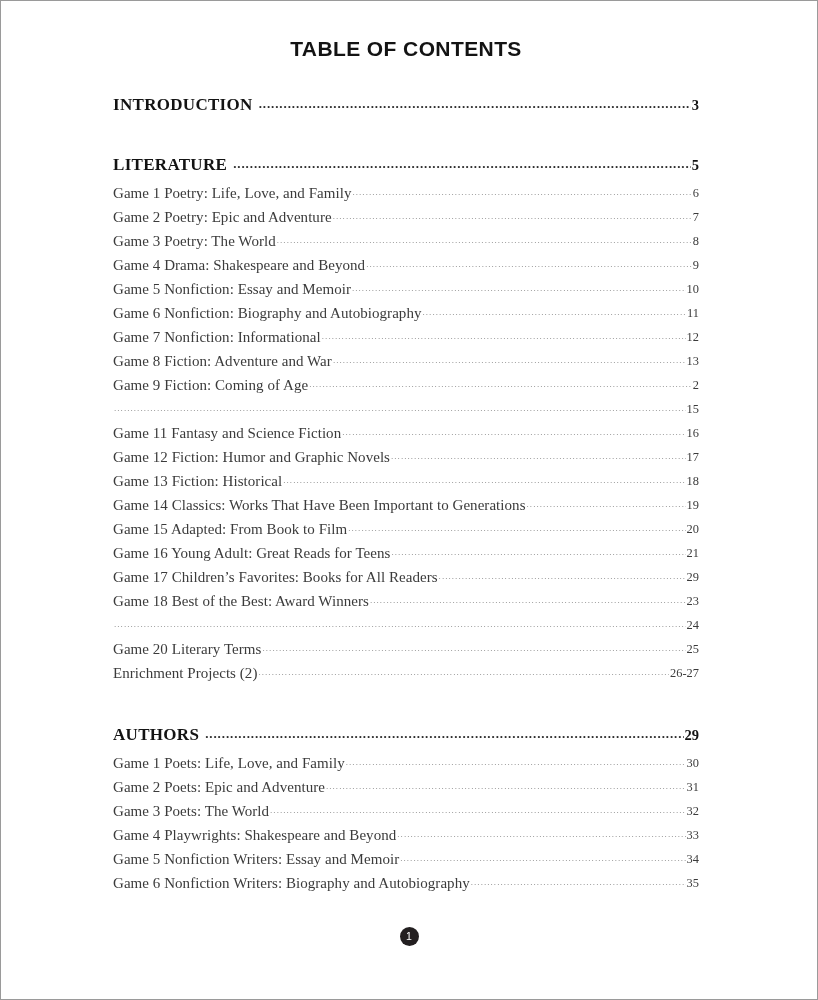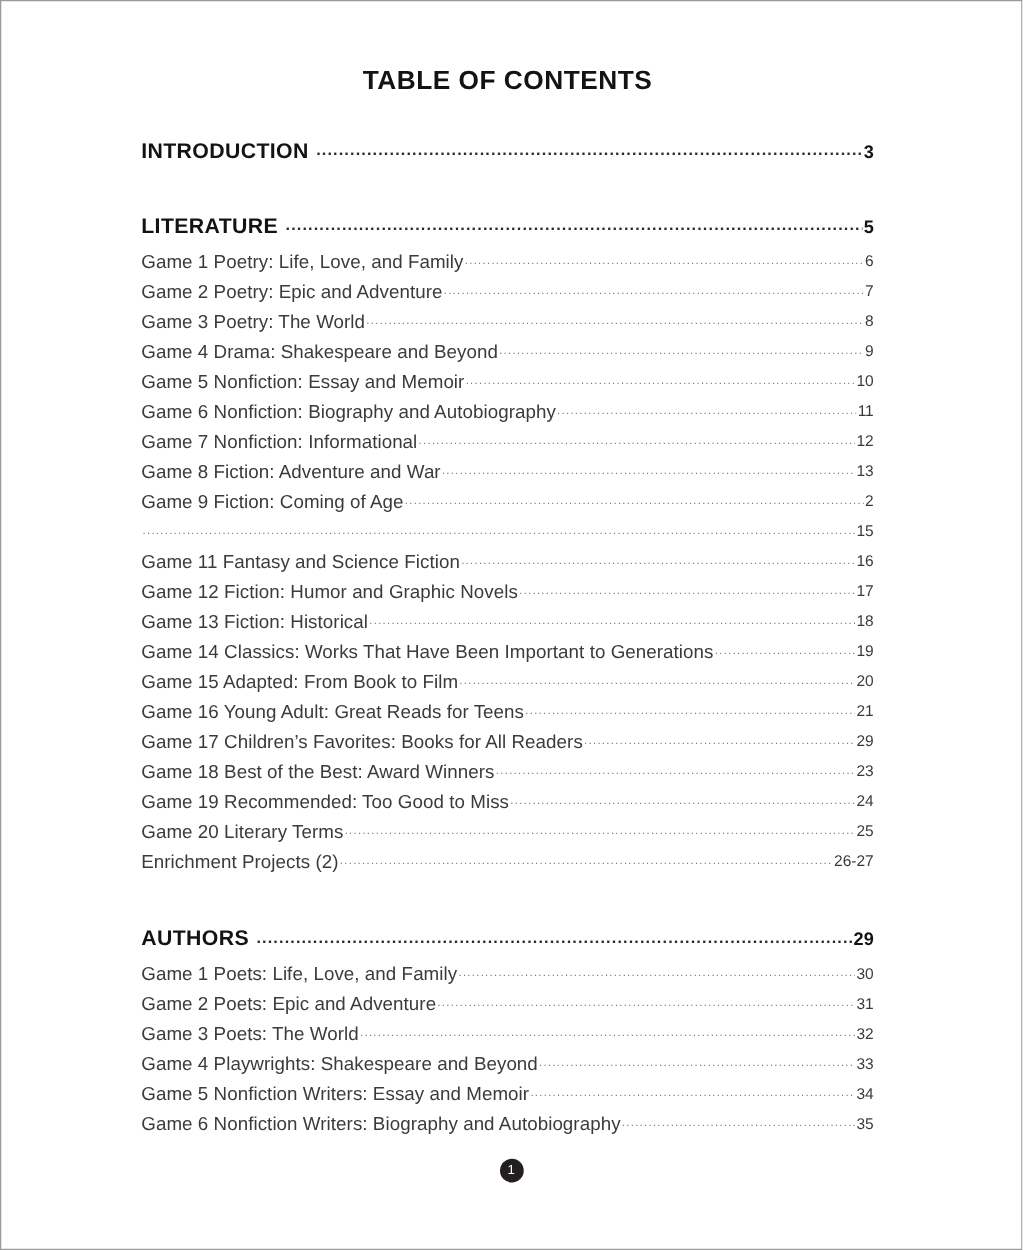--- a/index.html
+++ b/index.html
@@ -27,28 +27,29 @@
     width: 586px;
   }
 
   .doc-title {
     text-align: center;
     font-size: 21px;
     font-weight: bold;
     letter-spacing: 0.4px;
     color: #131313;
     margin: 0;
-    padding-top: 52px;
+    padding-top: 36px;
   }
 
   
   .row {
     display: flex;
     align-items: baseline;
     width: 100%;
+    font-family: Liberation Serif, serif;
   }
   .row .label {
     white-space: nowrap;
     flex: 0 0 auto;
   }
   .row .leader {
     flex: 1 1 auto;
     overflow: hidden;
     white-space: nowrap;
     margin: 0 1px;
@@ -244,21 +245,20 @@
           <span class="label">Game 17 Children’s Favorites: Books for All Readers</span>
           <span class="leader">.......................................................................................................................................................................................................................................................</span>
           <span class="pageno">29</span>
         </div>
         <div class="row entry-row">
           <span class="label">Game 18 Best of the Best: Award Winners</span>
           <span class="leader">.......................................................................................................................................................................................................................................................</span>
           <span class="pageno">23</span>
         </div>
         <div class="row entry-row">
-          <span class="label">Game 19 Recommended: Too Good to Miss</span>
           <span class="leader">.......................................................................................................................................................................................................................................................</span>
           <span class="pageno">24</span>
         </div>
         <div class="row entry-row">
           <span class="label">Game 20 Literary Terms</span>
           <span class="leader">.......................................................................................................................................................................................................................................................</span>
           <span class="pageno">25</span>
         </div>
         <div class="row entry-row">
           <span class="label">Enrichment Projects (2)</span>

